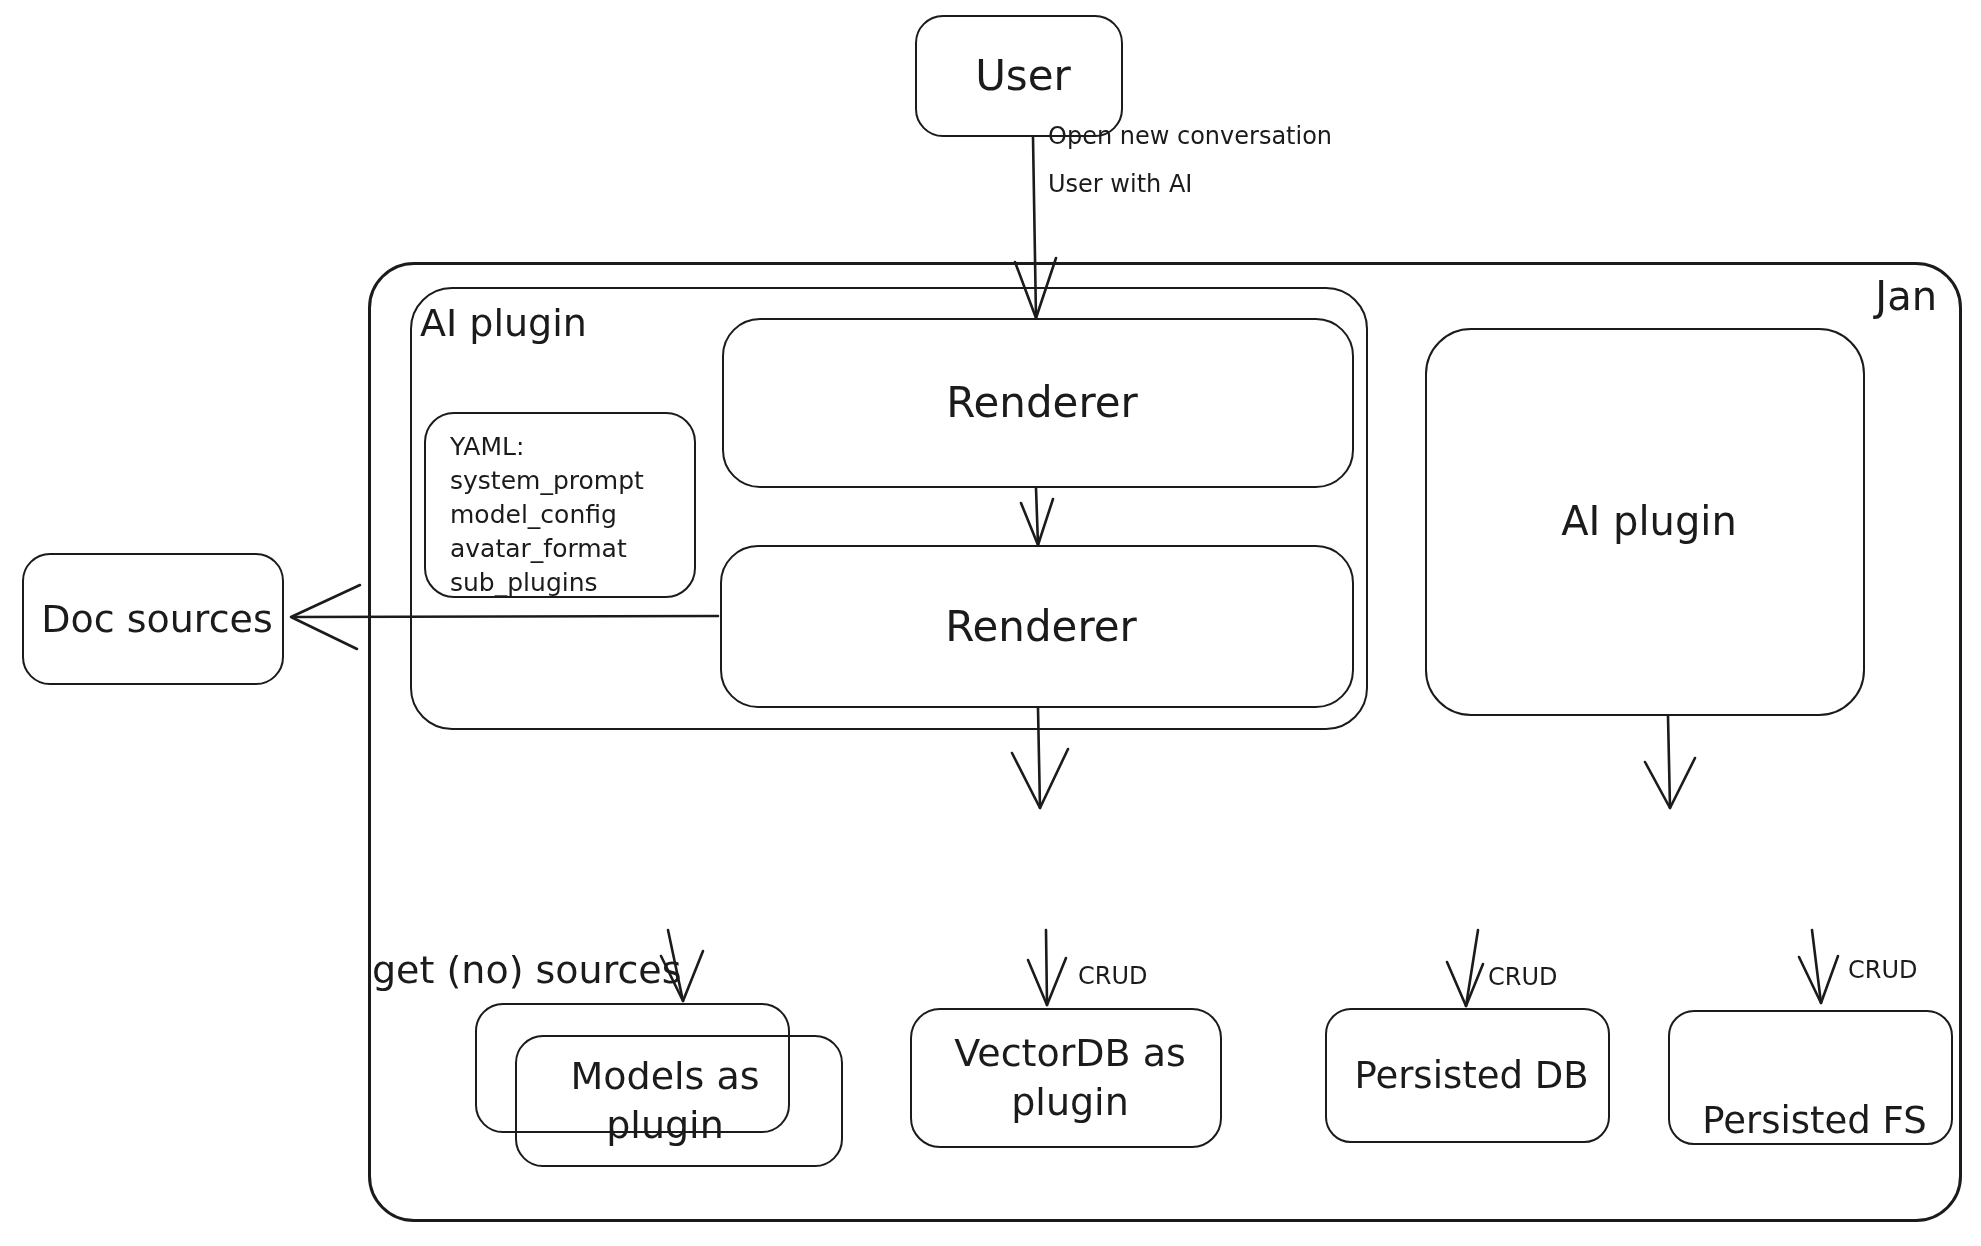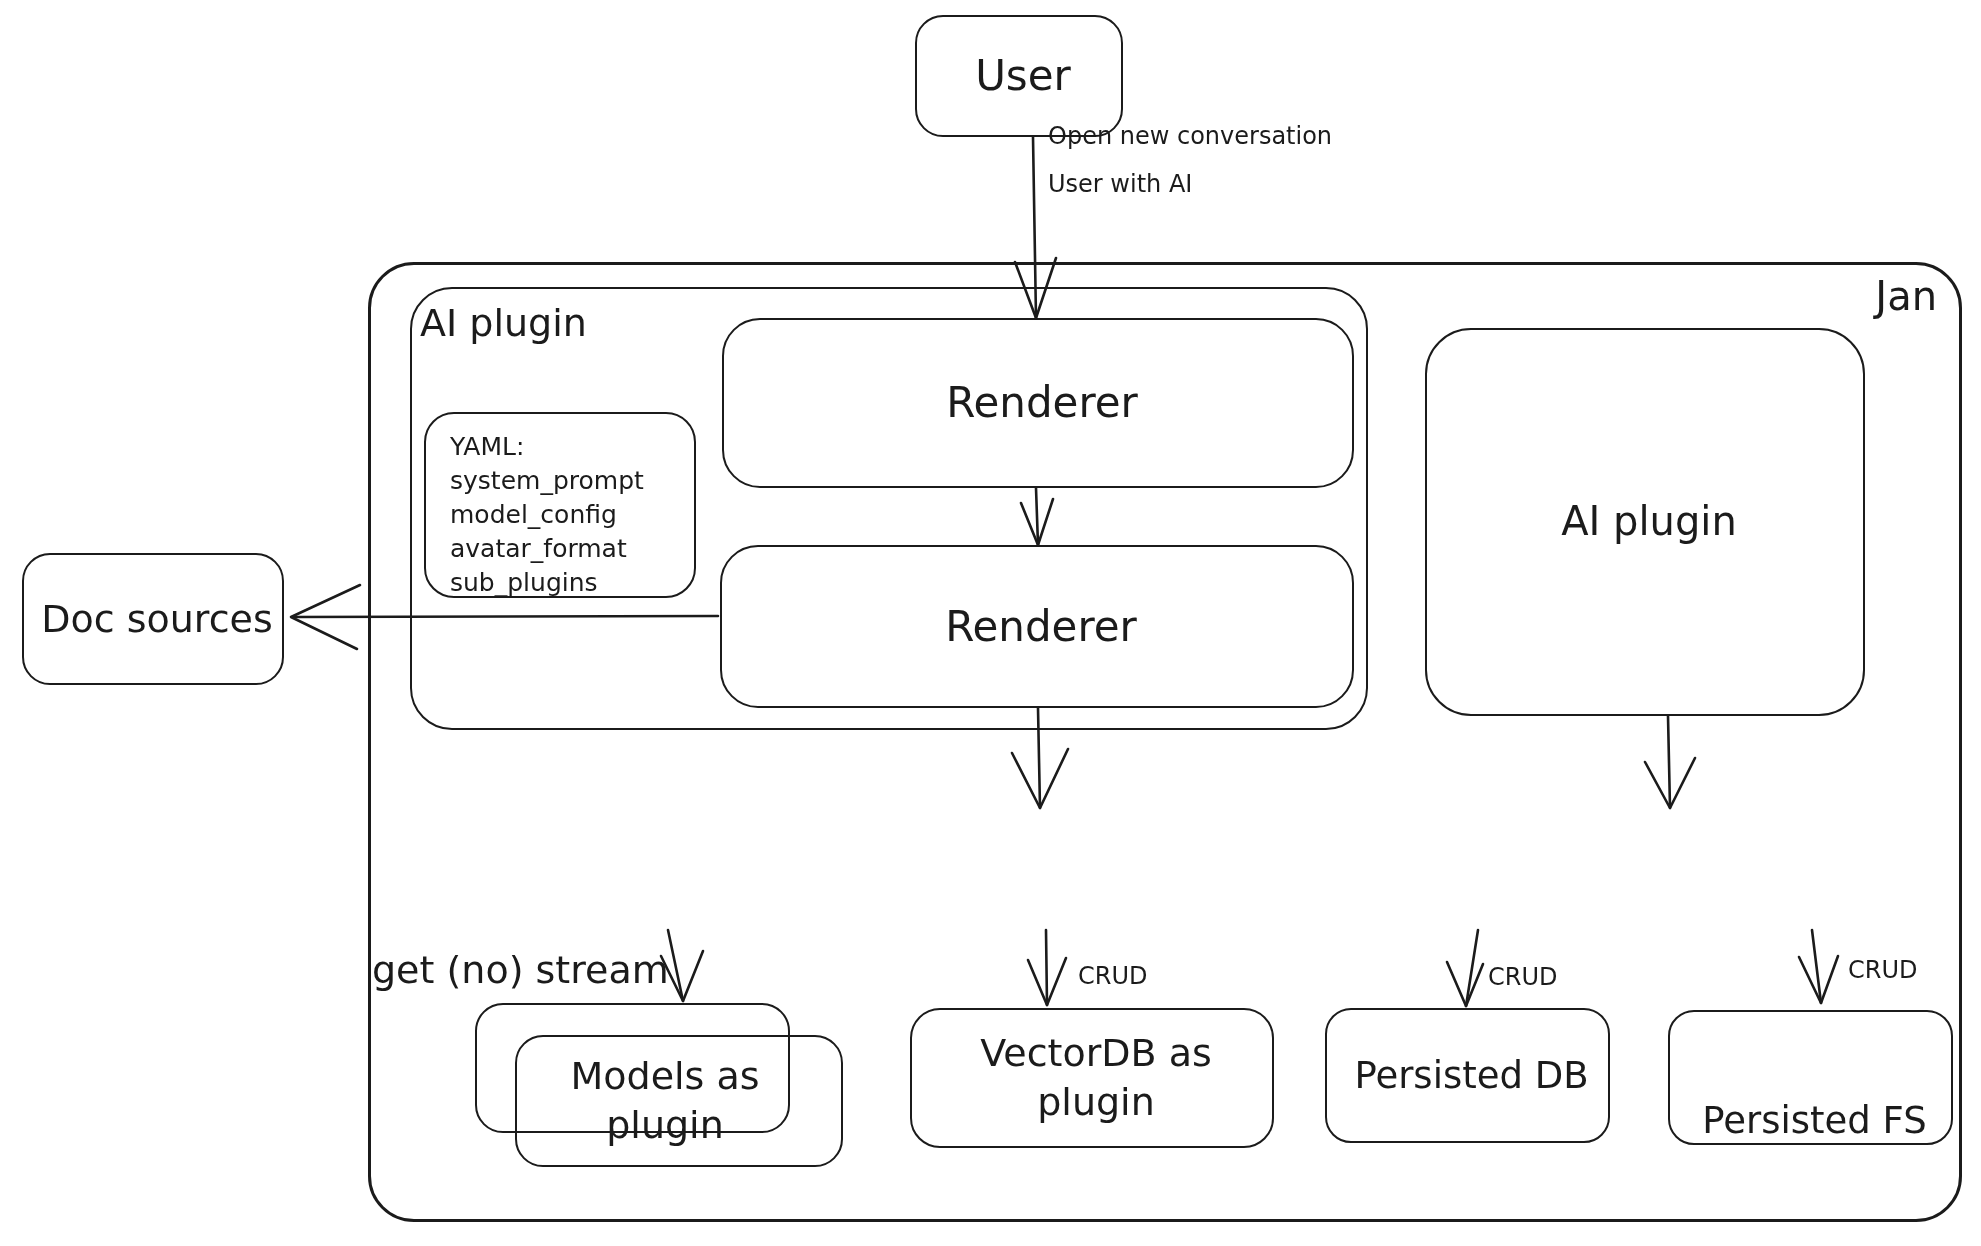--- a/index.html
+++ b/index.html
@@ -95,35 +95,35 @@
 
   <div class="box node" style="left:1425px; top:328px; width:440px; height:388px; border-radius:46px;">
     <span class="lbl" style="font-size:40px;">AI plugin</span>
   </div>
 
 
   <div class="box" style="left:475px; top:1003px; width:315px; height:130px; border-radius:28px;"></div>
   <div class="box" style="left:515px; top:1035px; width:328px; height:132px; border-radius:28px;"></div>
   <div class="edge-label" style="left:530px; top:1052px; width:270px; text-align:center; font-size:38px; white-space:normal; line-height:1.3;">Models as plugin</div>
 
-  <div class="box node" style="left:910px; top:1008px; width:364px; height:140px; border-radius:30px;">
+  <div class="box node" style="left:910px; top:1008px; width:312px; height:140px; border-radius:30px;">
     <span class="lbl" style="font-size:38px; width:250px; line-height:1.3;">VectorDB as plugin</span>
   </div>
 
   <div class="box node" style="left:1325px; top:1008px; width:285px; height:135px; border-radius:26px;">
     <span class="lbl" style="font-size:37px;">Persisted DB</span>
   </div>
 
   <div class="box node" style="left:1668px; top:1010px; width:285px; height:135px; border-radius:26px;align-items:flex-end;">
     <span class="lbl" style="font-size:37px;">Persisted FS</span>
   </div>
 
   <div class="edge-label" style="left:1048px; top:122px;">Open new conversation</div>
   <div class="edge-label" style="left:1048px; top:170px;">User with AI</div>
-  <div class="edge-label" style="left:372px; top:948px; font-size:38px;">get (no) stream</div>
+  <div class="edge-label" style="left:372px; top:948px; font-size:38px;">get (no) sources</div>
   <div class="edge-label" style="left:1078px; top:962px;">CRUD</div>
   <div class="edge-label" style="left:1488px; top:963px;">CRUD</div>
   <div class="edge-label" style="left:1848px; top:956px;">CRUD</div>
 
   <svg class="arrows" viewBox="0 0 1981 1246">
     <g>
       <path d="M 1033 137 L 1036 318"></path>
       <path d="M 1015 262 L 1036 318 L 1056 258"></path>
     </g>
     <g>

